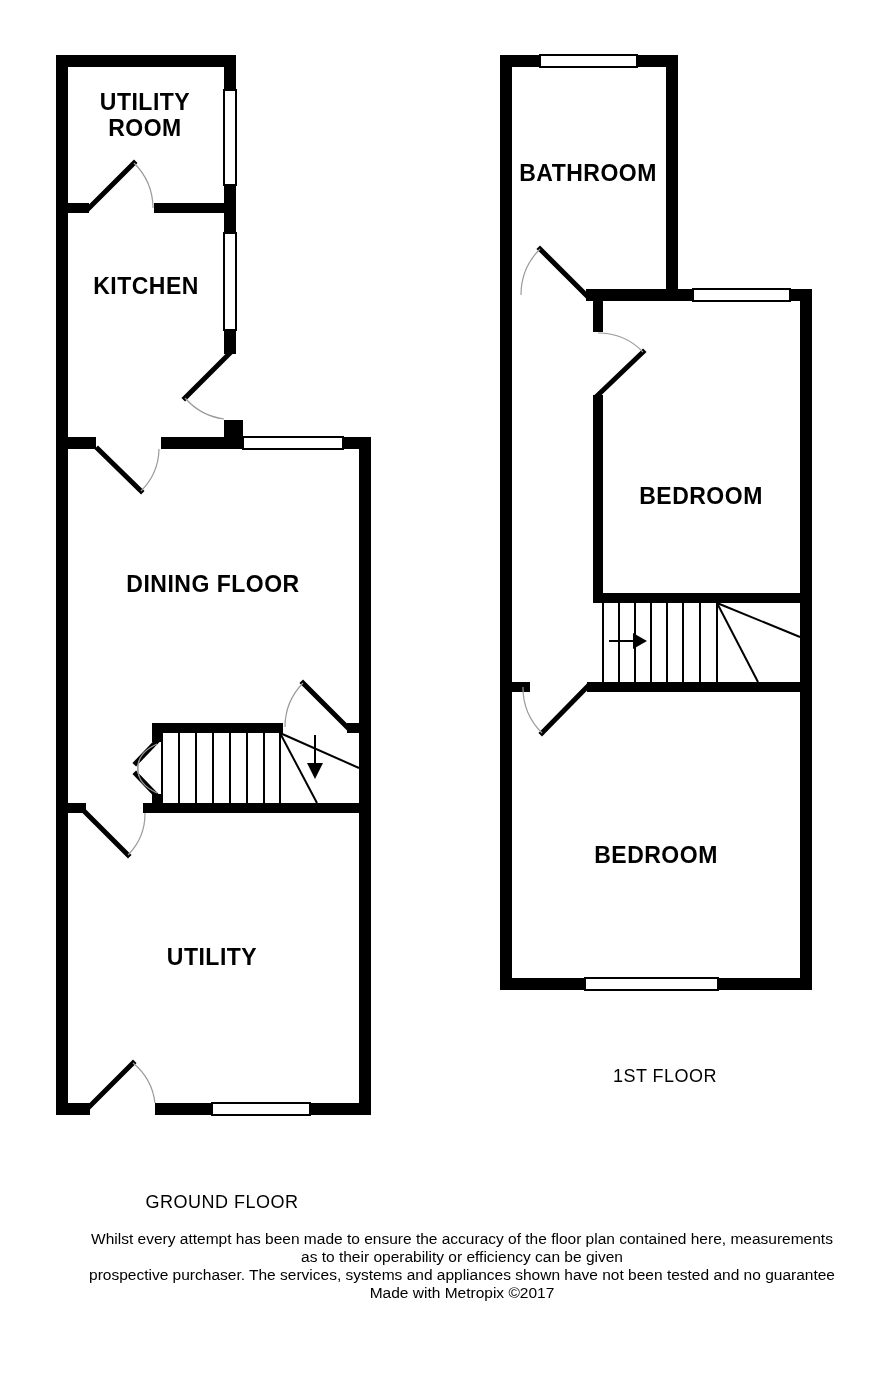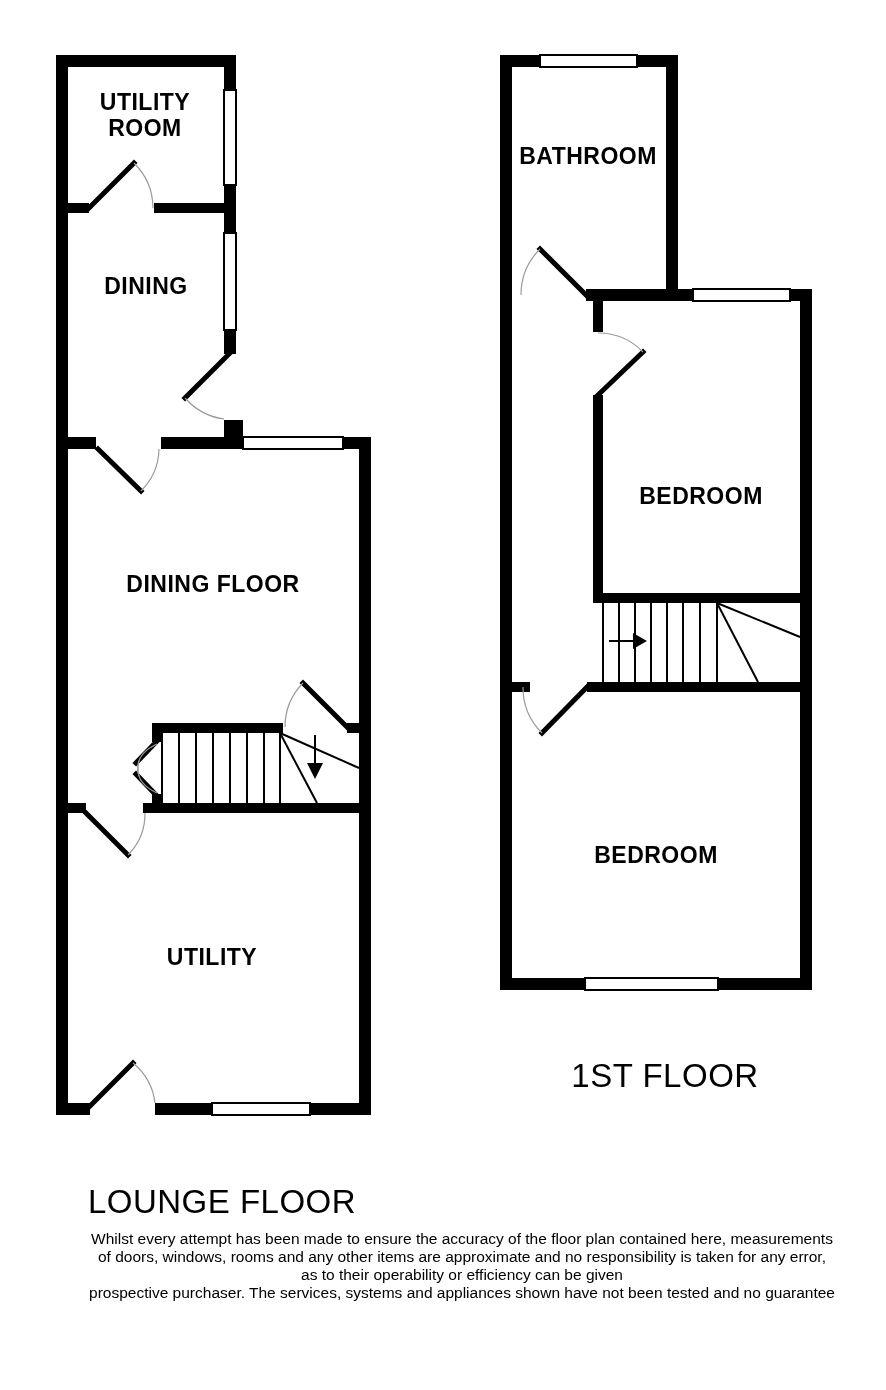--- a/index.html
+++ b/index.html
@@ -15,21 +15,21 @@
   .tread{ stroke:#000000; stroke-width:2; fill:none; }
   .arrowline { stroke:#000000; stroke-width:2; fill:none; }
   .arrowhead { fill:#000000; }
   .room-label {
     position:absolute; transform:translate(-50%,-50%);
     font-weight:bold; font-size:23px; color:#000000;
     white-space:pre-line; text-align:center; line-height:1.12; letter-spacing:0.5px;
   }
   .floor-label {
     position:absolute; transform:translate(-50%,-50%);
-    font-weight:normal; font-size:33px; color:#000000; white-space:nowrap; letter-spacing:0.5px;
+    font-weight:normal; font-size:18px; color:#000000; white-space:nowrap; letter-spacing:0.5px;
   }
   .disclaimer {
     position:absolute; left:72px; top:1230px; width:780px;
     text-align:center; font-size:15.5px; line-height:18px; color:#000000;
   }
   .disclaimer div { white-space:nowrap; }
 </style>
 </head>
 <body>
 
@@ -164,30 +164,30 @@
         <g>
           <path class="arrowline" d="M 609 641 H 633"></path>
           <polygon class="arrowhead" points="633,633 633,649 647,641"></polygon>
         </g>
       </g>
     </g>
   </svg>
 
   <div class="room-label" style="left:145px; top:116px;">UTILITY
 ROOM</div>
-  <div class="room-label" style="left:146px; top:287px;">DINING</div>
+  <div class="room-label" style="left:146px; top:287px;">KITCHEN</div>
   <div class="room-label" style="left:213px; top:585px;">DINING FLOOR</div>
   <div class="room-label" style="left:212px; top:958px;">UTILITY</div>
-  <div class="room-label" style="left:588px; top:157px;">BATHROOM</div>
+  <div class="room-label" style="left:588px; top:174px;">BATHROOM</div>
   <div class="room-label" style="left:701px; top:497px;">BEDROOM</div>
   <div class="room-label" style="left:656px; top:856px;">BEDROOM</div>
 
-  <div class="floor-label" style="left:222px; top:1202px;">LOUNGE FLOOR</div>
+  <div class="floor-label" style="left:222px; top:1202px;">GROUND FLOOR</div>
   <div class="floor-label" style="left:665px; top:1076px;">1ST FLOOR</div>
 
   <div class="disclaimer">
     <div>Whilst every attempt has been made to ensure the accuracy of the floor plan contained here, measurements</div>
-    <div>of doors, windows, rooms and any other items are approximate and no responsibility is taken for any error,</div>
     <div>as to their operability or efficiency can be given</div>
     <div>prospective purchaser. The services, systems and appliances shown have not been tested and no guarantee</div>
+    <div>Made with Metropix ©2017</div>
   </div>
 
 </div>
 
 </body></html>

